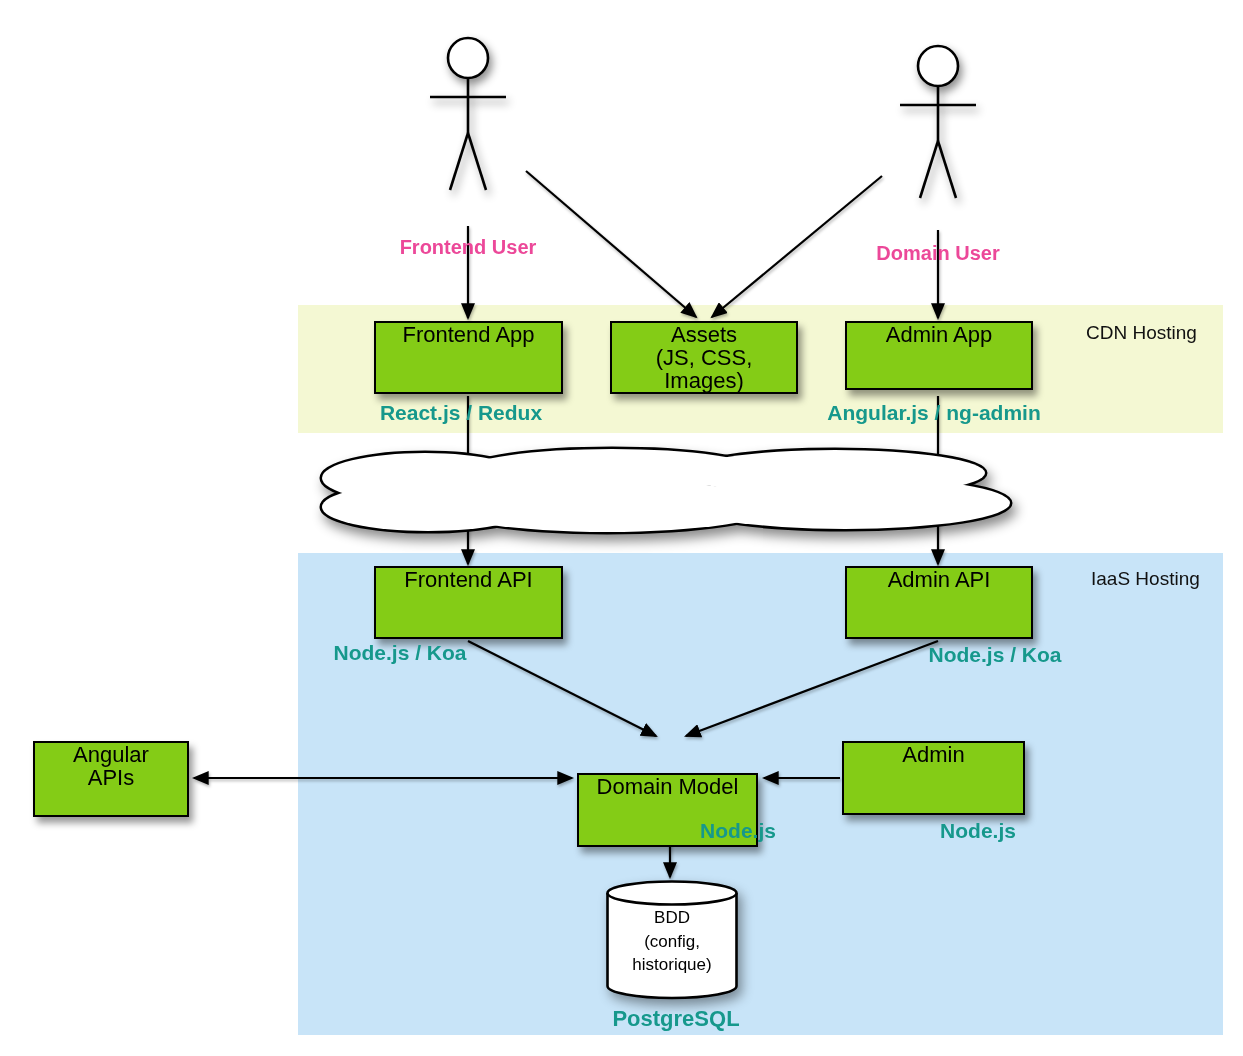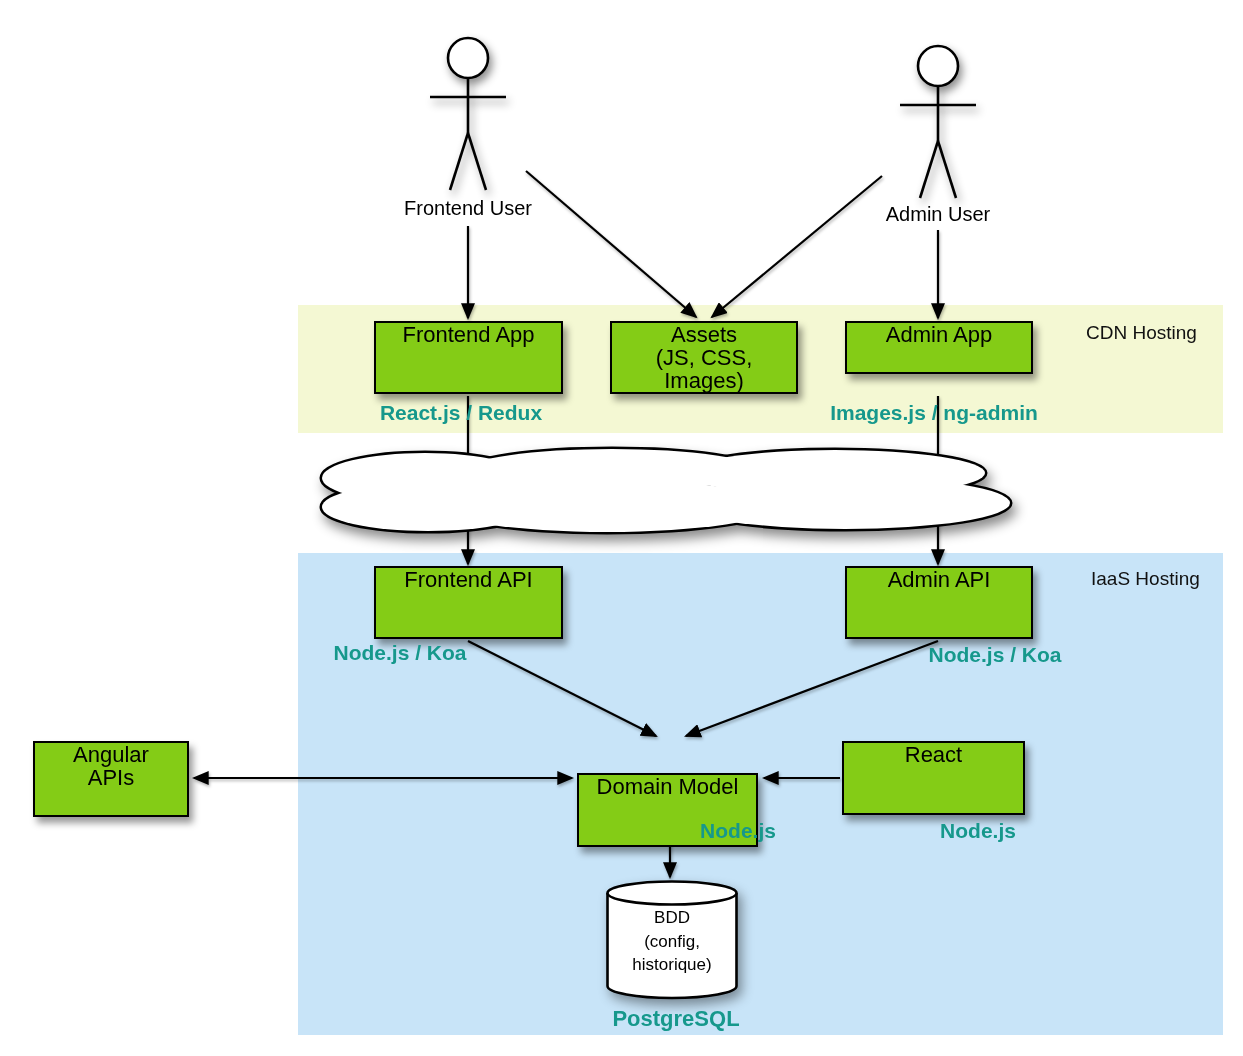--- a/index.html
+++ b/index.html
@@ -19,22 +19,22 @@
   .region-label.cdn{left:1086px;top:322px;}
   .region-label.iaas{left:1091px;top:568px;}
 
   .arrows{position:absolute;left:0;top:0;z-index:2;
     filter:drop-shadow(1px 2px 1.5px rgba(0,0,0,0.30));}
   .cloud{position:absolute;left:315px;top:444px;z-index:3;
     filter:drop-shadow(4px 7px 6px rgba(0,0,0,0.45));}
   .actor{position:absolute;z-index:4;
     filter:drop-shadow(3px 5px 4px rgba(0,0,0,0.45));}
   .actor-label{
-    position:absolute;z-index:4;font-weight:normal;font-size:20px;color:#000000;
-    transform:translateX(-50%);white-space:nowrap;
+    position:absolute;z-index:4;font-weight:bold;font-size:20px;color:#ec4899;
+    transform:translateX(-50%);white-space:nowrap;margin-top:39px;
   }
   .box{
     position:absolute;z-index:4;
     background:#84cc16;border:2px solid #000;
     display:flex;justify-content:center;
     text-align:center;font-size:22px;line-height:23px;color:#000;
     white-space:pre-line;
     box-shadow:4px 6px 7px rgba(0,0,0,0.40);
     box-sizing:border-box;
   }
@@ -114,54 +114,54 @@
 
   <svg class="actor" style="left:878px;top:38px;" width="120" height="168" viewBox="0 0 120 168">
     <g stroke="#000" stroke-width="2.6" fill="none">
       <circle cx="60" cy="28" r="20" fill="#fff"></circle>
       <line x1="60" y1="48" x2="60" y2="103"></line>
       <line x1="22" y1="67" x2="98" y2="67"></line>
       <line x1="60" y1="103" x2="42" y2="160"></line>
       <line x1="60" y1="103" x2="78" y2="160"></line>
     </g>
   </svg>
-  <div class="actor-label" style="left:938px;top:203px;">Admin User</div>
+  <div class="actor-label" style="left:938px;top:203px;">Domain User</div>
 
   <div class="box" style="left:374px;top:321px;width:189px;height:73px;">
     <span>Frontend App</span>
   </div>
   <div class="box" style="left:610px;top:321px;width:188px;height:73px;">
     <span>Assets
 (JS, CSS,
 Images)</span>
   </div>
-  <div class="box" style="left:845px;top:321px;width:188px;height:53px;">
+  <div class="box" style="left:845px;top:321px;width:188px;height:69px;">
     <span>Admin App</span>
   </div>
   <div class="tech-label" style="left:461px;top:401px;">React.js / Redux</div>
-  <div class="tech-label" style="left:934px;top:401px;">Images.js / ng-admin</div>
+  <div class="tech-label" style="left:934px;top:401px;">Angular.js / ng-admin</div>
 
   <div class="box" style="left:374px;top:566px;width:189px;height:73px;">
     <span>Frontend API</span>
   </div>
   <div class="box" style="left:845px;top:566px;width:188px;height:73px;">
     <span>Admin API</span>
   </div>
   <div class="tech-label" style="left:400px;top:641px;">Node.js / Koa</div>
   <div class="tech-label" style="left:995px;top:643px;">Node.js / Koa</div>
 
   <div class="box" style="left:33px;top:741px;width:156px;height:76px;">
     <span>Angular
 APIs</span>
   </div>
   <div class="box" style="left:577px;top:741px;width:181px;height:74px;margin-top:32px;">
     <span>Domain Model</span>
   </div>
   <div class="box" style="left:842px;top:741px;width:183px;height:74px;">
-    <span>React</span>
+    <span>Admin</span>
   </div>
   <div class="tech-label" style="left:738px;top:819px;">Node.js</div>
   <div class="tech-label" style="left:978px;top:819px;">Node.js</div>
 
   <svg class="db" style="left:598px;top:872px;" width="148" height="136" viewBox="0 0 148 136">
     <path d="M9.5,21 L9.5,114 A64.5,12 0 0 0 138.5,114 L138.5,21" fill="#ffffff" stroke="#000" stroke-width="2.6"></path>
     <ellipse cx="74" cy="21" rx="64.5" ry="11.5" fill="#ffffff" stroke="#000" stroke-width="2.6"></ellipse>
   </svg>
   <div class="db-label" style="left:598px;top:906px;">BDD
 (config,

